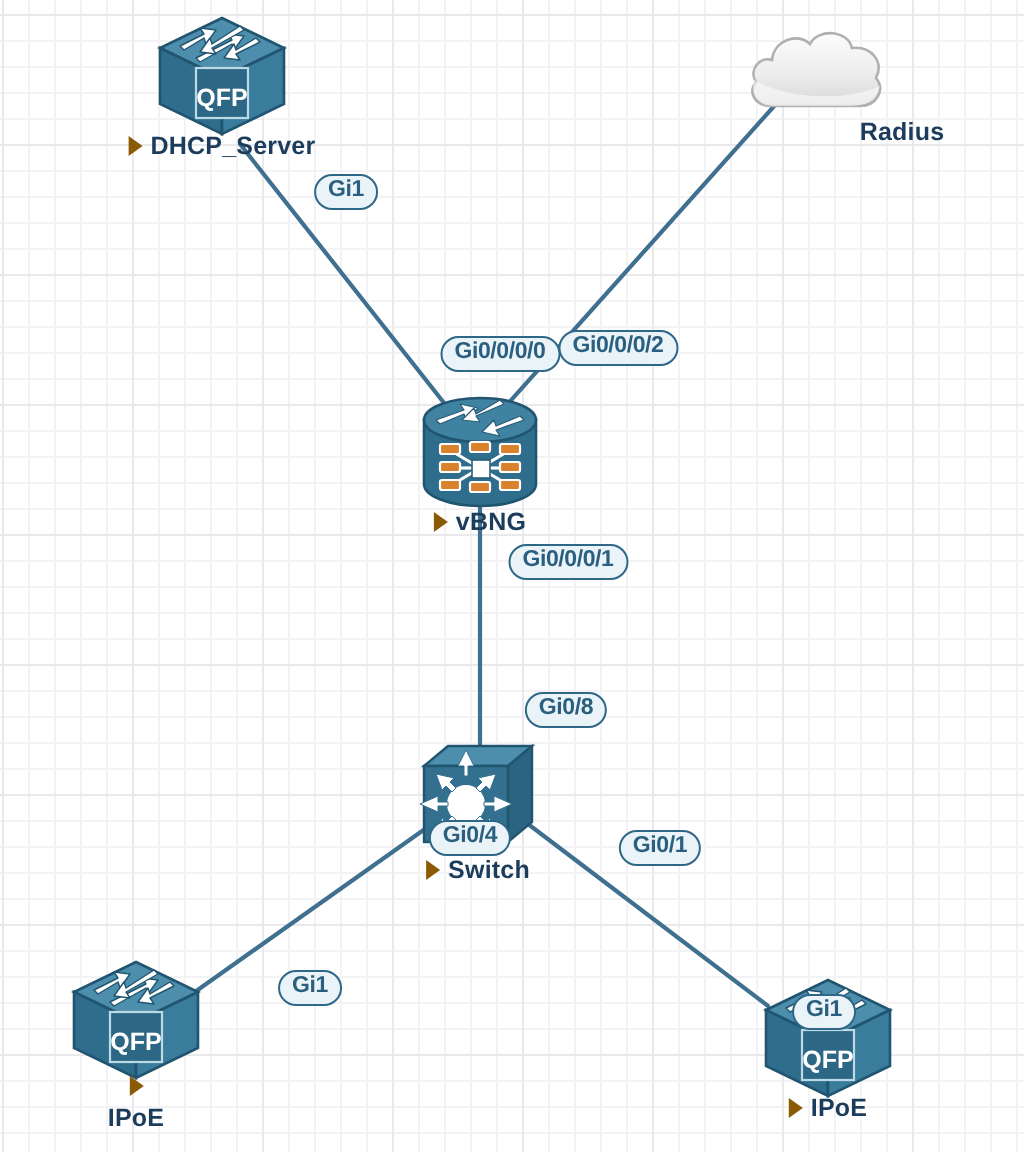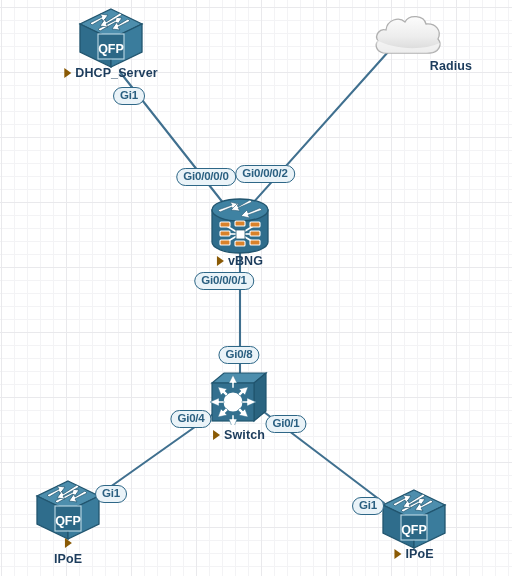--- a/index.html
+++ b/index.html
@@ -55,20 +55,21 @@
     background: #eaf3f8;
     border: 1.6px solid #2e6787;
     border-radius: 9px;
     color: #2a5f80;
     font-size: 11.5px;
     font-weight: bold;
     padding: 2px 6px 3px 6px;
     white-space: nowrap;
     line-height: 11px;
     letter-spacing: -0.2px;
+    margin-left: 44px;
   }
 </style>
 </head>
 <body>
 
 <div id="canvas">
 
   <svg id="links" viewBox="0 0 512 576">
     <defs>
 
@@ -189,20 +190,20 @@
       </div>
       <div class="node-label" style="left: 414px; top: 547px;">
         <span class="tri"></span>
         <span>IPoE</span>
       </div>
     </div>
   <div id="if-labels">
       <div class="iflabel" style="left: 129px; top: 96px;">Gi1</div>
       <div class="iflabel" style="left: 206px; top: 177px;">Gi0/0/0/0</div>
       <div class="iflabel" style="left: 265px; top: 174px;">Gi0/0/0/2</div>
-      <div class="iflabel" style="left: 224px; top: 281px;">Gi0/0/0/1</div>
+      <div class="iflabel" style="left: 240px; top: 281px;">Gi0/0/0/1</div>
       <div class="iflabel" style="left: 239px; top: 355px;">Gi0/8</div>
       <div class="iflabel" style="left: 191px; top: 419px;">Gi0/4</div>
       <div class="iflabel" style="left: 286px; top: 424px;">Gi0/1</div>
       <div class="iflabel" style="left: 111px; top: 494px;">Gi1</div>
       <div class="iflabel" style="left: 368px; top: 506px;">Gi1</div>
     </div>
 </div>
 
 </body></html>

